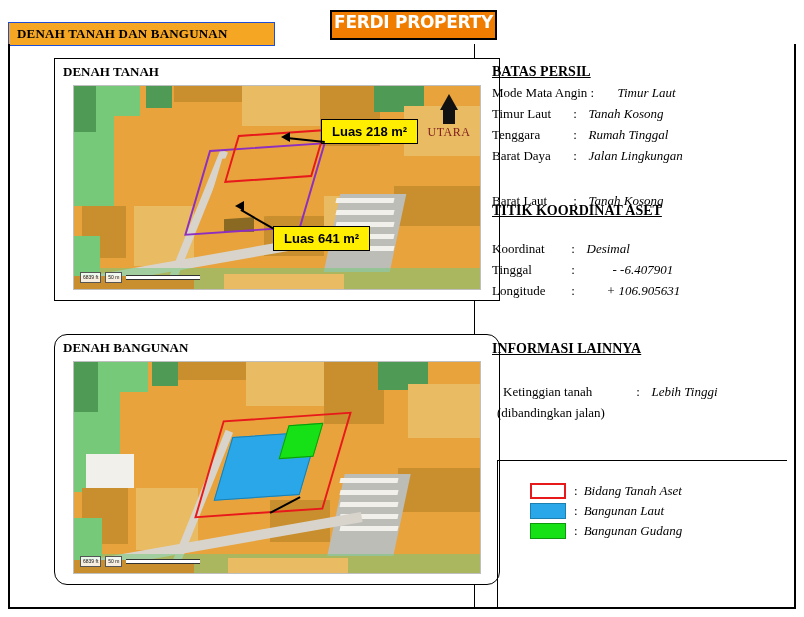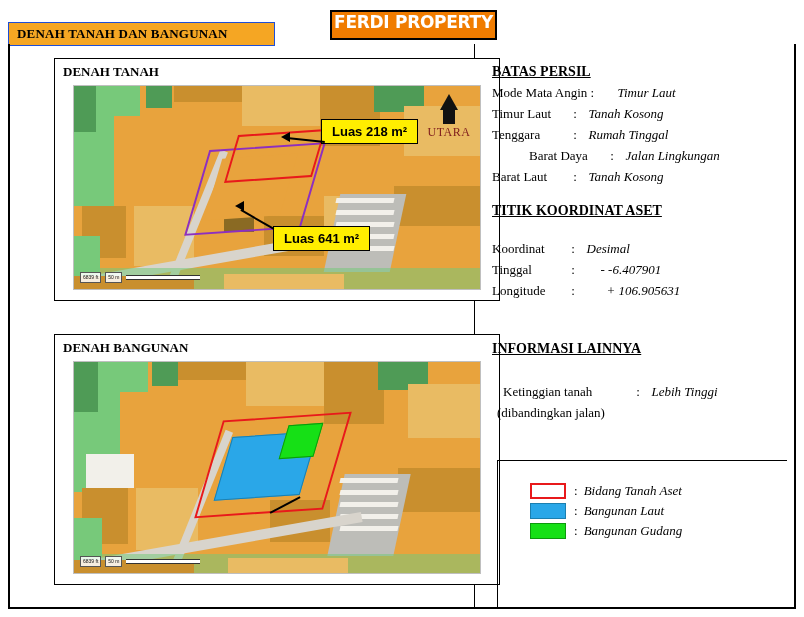--- a/index.html
+++ b/index.html
@@ -42,21 +42,21 @@
     position:absolute;left:474px;top:44px;width:0;height:565px;
     border-left:1.5px solid #000;
   }
   
   .panel{
     position:absolute;border:1.5px solid #000;background:#fff;
     box-sizing:border-box;
     margin-left:34px;
   }
   #panel-tanah{left:20px;top:58px;width:446px;height:243px;}
-  #panel-bangunan{left:20px;top:334px;width:446px;height:251px;}
+  #panel-bangunan{left:20px;top:334px;width:446px;height:251px;border-radius:13px;}
   .panel-title{
     position:absolute;left:8px;top:5px;
     font-weight:bold;font-size:13px;color:#000;
     font-family:"Liberation Serif", serif;
   }
   .map{
     position:absolute;left:18px;top:26px;right:18px;bottom:10px;
     background:#e8a33d;overflow:hidden;border:1px solid #bfbfbf;
   }
   
@@ -264,43 +264,43 @@
     <span class="v">Rumah Tinggal</span>
   </div>
 
   <div class="row" style="left:492px;top:106px;">
     <span class="k" style="display:inline-block;width:78px;">Timur Laut</span>
     <span class="sep" style="display:inline-block;width:12px;">:</span>
     <span class="v">Tanah Kosong</span>
   </div>
 
   <div class="row" style="left:492px;top:148px;">
-    <span class="k" style="display:inline-block;width:78px;margin-left:37px;">Barat Daya</span>
+    <span class="k" style="display:inline-block;width:78px;">Barat Daya</span>
     <span class="sep" style="display:inline-block;width:12px;">:</span>
     <span class="v">Jalan Lingkungan</span>
   </div>
 
   <div class="row" style="left:492px;top:169px;">
-    <span class="k" style="display:inline-block;width:78px;">Barat Laut</span>
+    <span class="k" style="display:inline-block;width:78px;margin-top:24px;">Barat Laut</span>
     <span class="sep" style="display:inline-block;width:12px;">:</span>
     <span class="v">Tanah Kosong</span>
   </div>
 
   <div class="sec-title" style="left:492px;top:203px;">TITIK KOORDINAT ASET</div>
 
   <div class="row" style="left:492px;top:241px;">
     <span class="k" style="display:inline-block;width:76px;">Koordinat</span>
     <span class="sep" style="display:inline-block;width:12px;">:</span>
     <span class="v">Desimal</span>
   </div>
 
   <div class="row" style="left:492px;top:262px;">
     <span class="k" style="display:inline-block;width:76px;">Tinggal</span>
     <span class="sep" style="display:inline-block;width:12px;">:</span>
-    <span class="v" style="margin-left:14px;">-  -6.407901</span>
+    <span class="v" style="margin-left:26px;">-  -6.407901</span>
   </div>
 
   <div class="row" style="left:492px;top:283px;">
     <span class="k" style="display:inline-block;width:76px;">Longitude</span>
     <span class="sep" style="display:inline-block;width:12px;">:</span>
     <span class="v" style="margin-left:20px;">+  106.905631</span>
   </div>
 
   <div class="sec-title" style="left:492px;top:341px;">INFORMASI LAINNYA</div>
 

